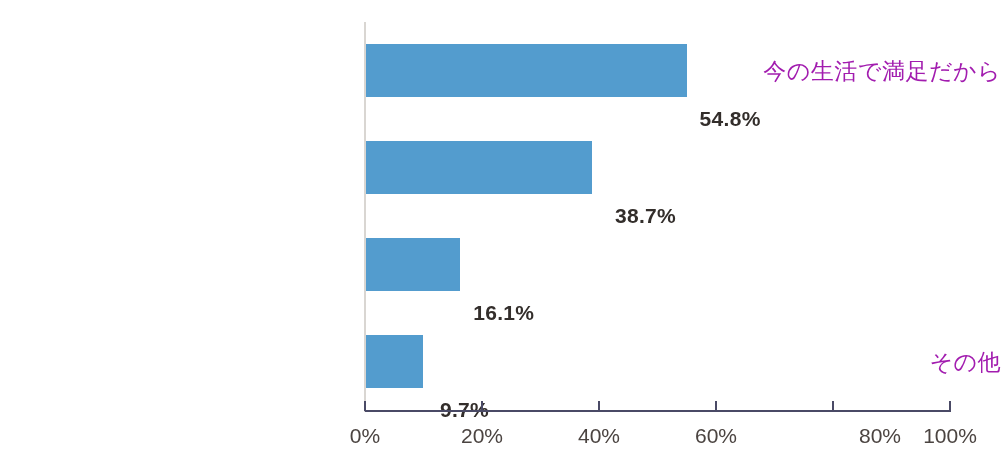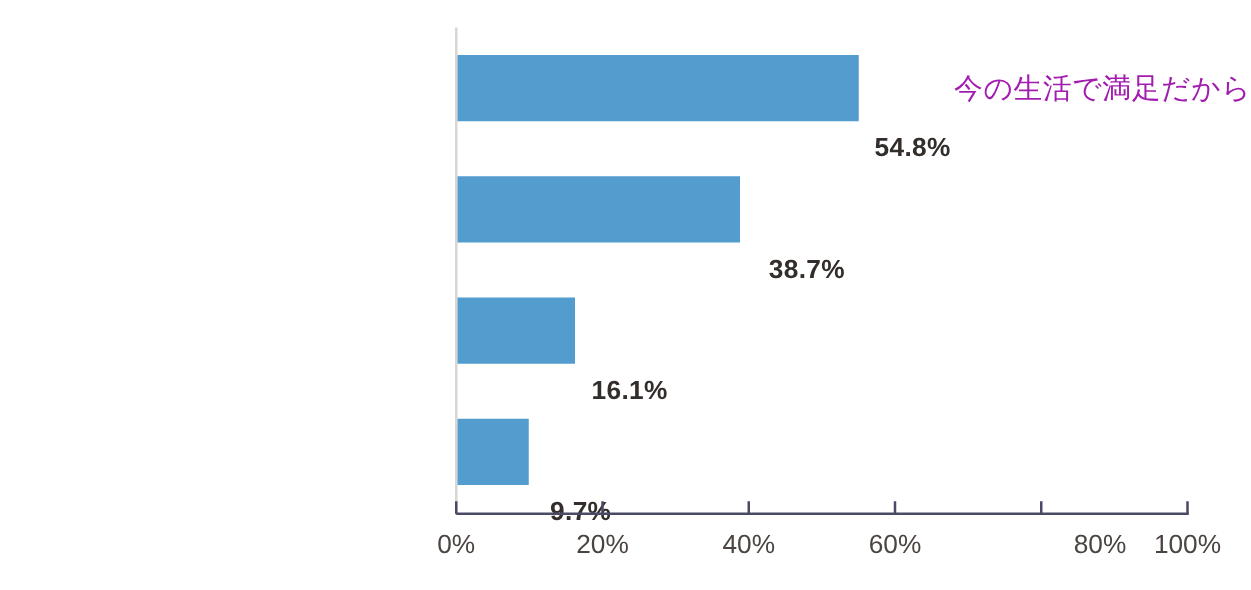--- a/index.html
+++ b/index.html
@@ -115,20 +115,21 @@
       </div>
       <div class="bar-row" style="top: 141px; height: 53px;">
         <div class="bar" style="width: 226.395px; background: rgb(83, 156, 206);"></div>
         <div class="bar-value" style="left: 615px;">38.7%</div>
       </div>
       <div class="bar-row" style="top: 238px; height: 53px;">
         <div class="bar" style="width: 94.185px; background: rgb(83, 156, 206);"></div>
         <div class="bar-value" style="left: 473.185px;">16.1%</div>
       </div>
       <div class="bar-row" style="top: 335px; height: 53px;">
+        <div class="cat-label">その他</div>
         <div class="bar" style="width: 56.745px; background: rgb(83, 156, 206);"></div>
         <div class="bar-value" style="left: 440px;">9.7%</div>
       </div>
     </div>
 
   <div class="category-axis-line"></div>
 
   <div id="ticks-layer">
       <div class="tick" style="left: 364px;"></div>
       <div class="tick-label" style="left: 365px;">0%</div>

